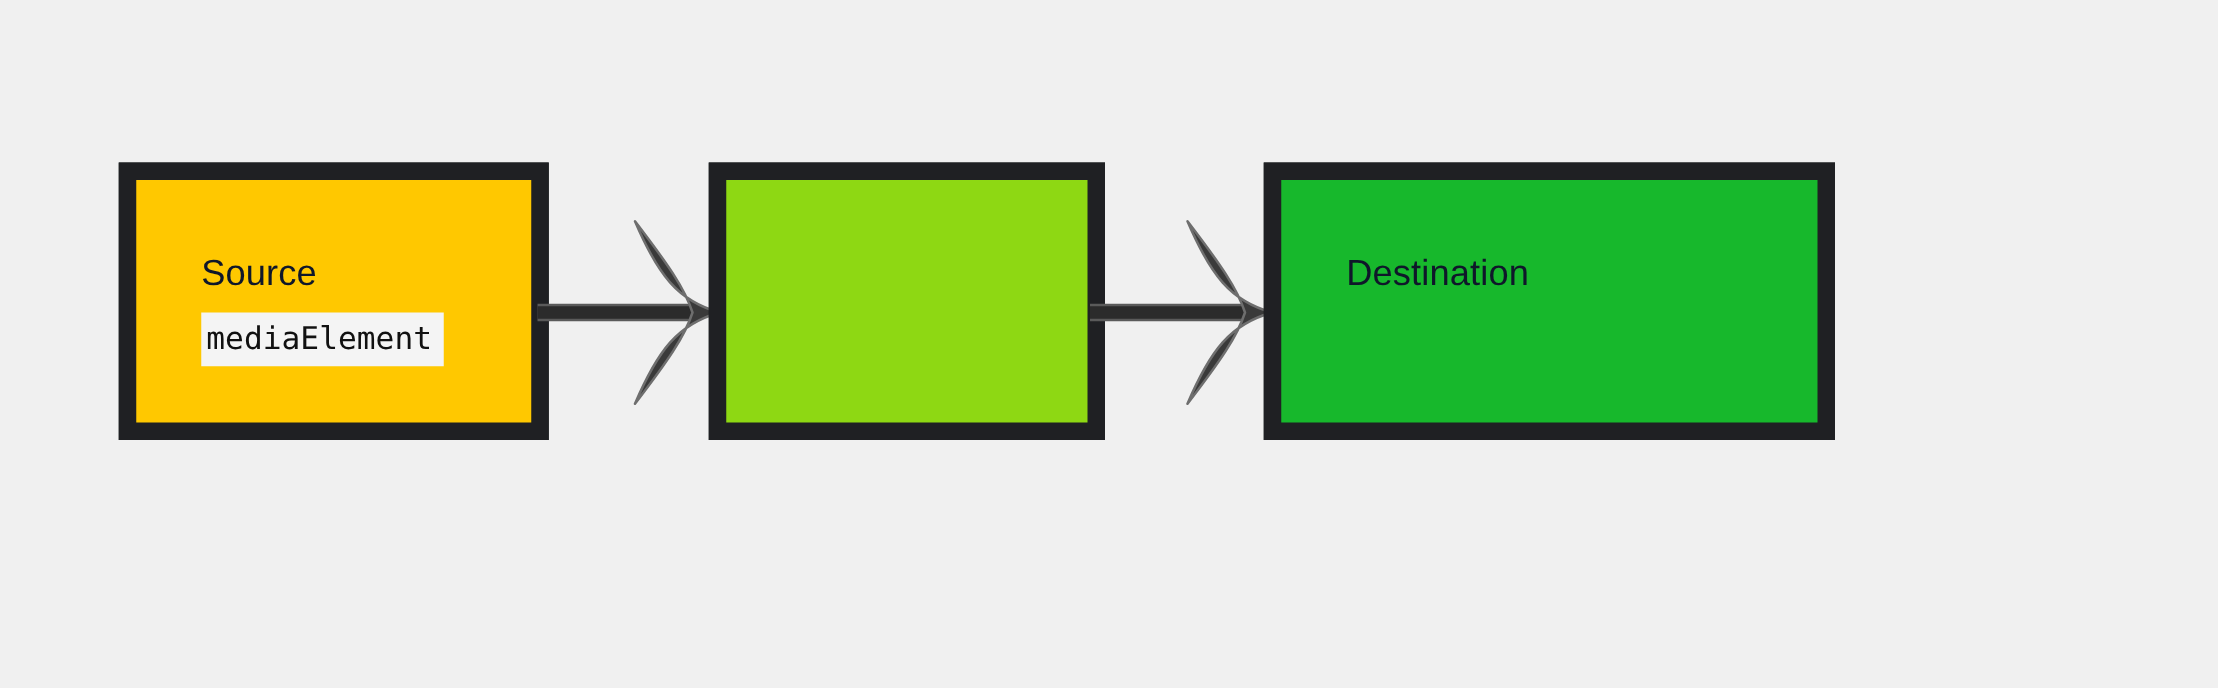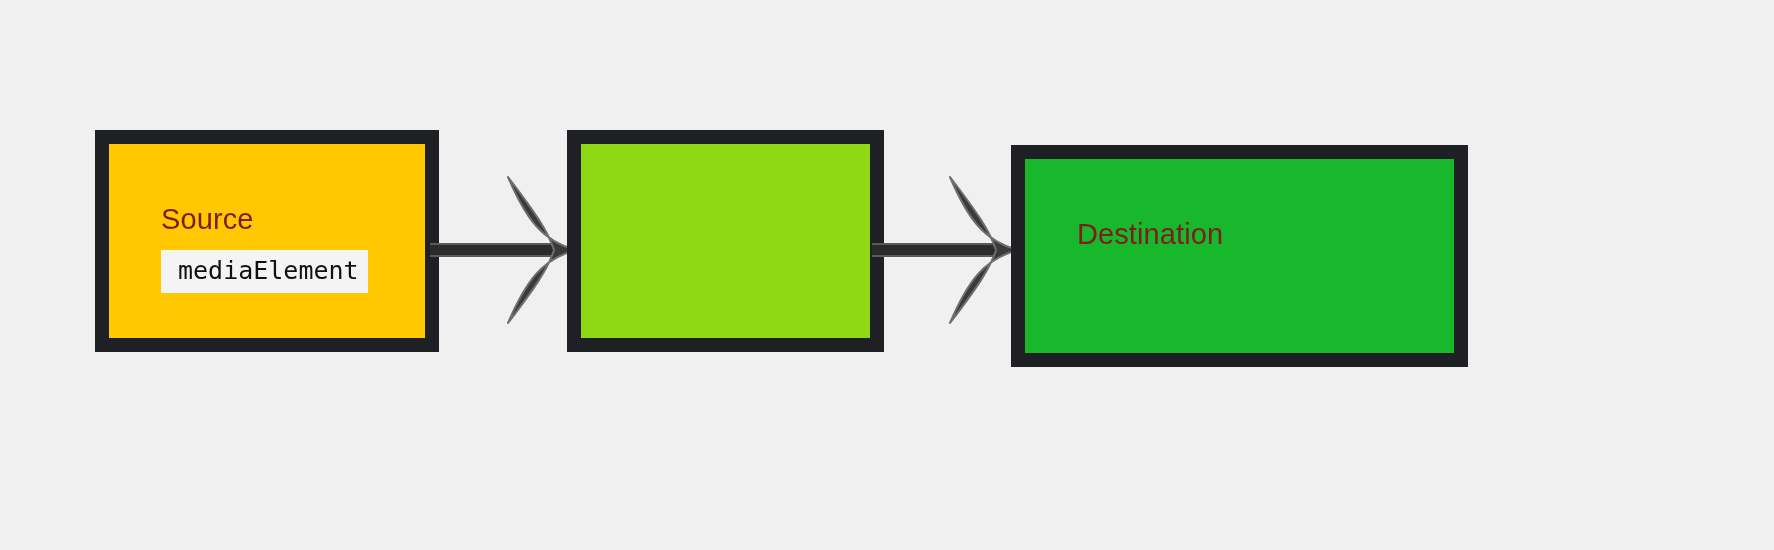--- a/index.html
+++ b/index.html
@@ -34,34 +34,34 @@
     padding-left: 52px;
     box-sizing: border-box;
   }
   .node-title {
     position: absolute;
     left: 52px;
     top: 58px;
     font-family: "Liberation Sans", sans-serif;
     font-size: 29px;
     line-height: 34px;
-    color: #7f1d1d;
+    color: #0f172a;
     white-space: nowrap;
     letter-spacing: 0.1px;
   }
   .node-code {
     position: absolute;
     left: 52px;
     top: 106px;
     background: #f4f4f4;
     color: #111111;
     font-family: "DejaVu Sans Mono", "Liberation Mono", monospace;
     font-size: 25px;
     line-height: 30px;
-    padding: 6px 9px 7px 17px;
+    padding: 6px 9px 7px 4px;
     white-space: nowrap;
     letter-spacing: 0px;
   }
 
   #node-source {
     left: 95px;
     top: 130px;
     width: 344px;
     height: 222px;
     background: #1f2023;
@@ -76,21 +76,20 @@
     background: #1f2023;
   }
   #node-modification .node-inner { background: #8ed813; }
 
   #node-destination {
     left: 1011px;
     top: 130px;
     width: 457px;
     height: 222px;
     background: #1f2023;
-    margin-top: 15px;
   }
   #node-destination .node-inner { background: #17b82c; }
 
   
   .edge {
     position: absolute;
     top: 185px;
     height: 130px;
     pointer-events: none;
   }

